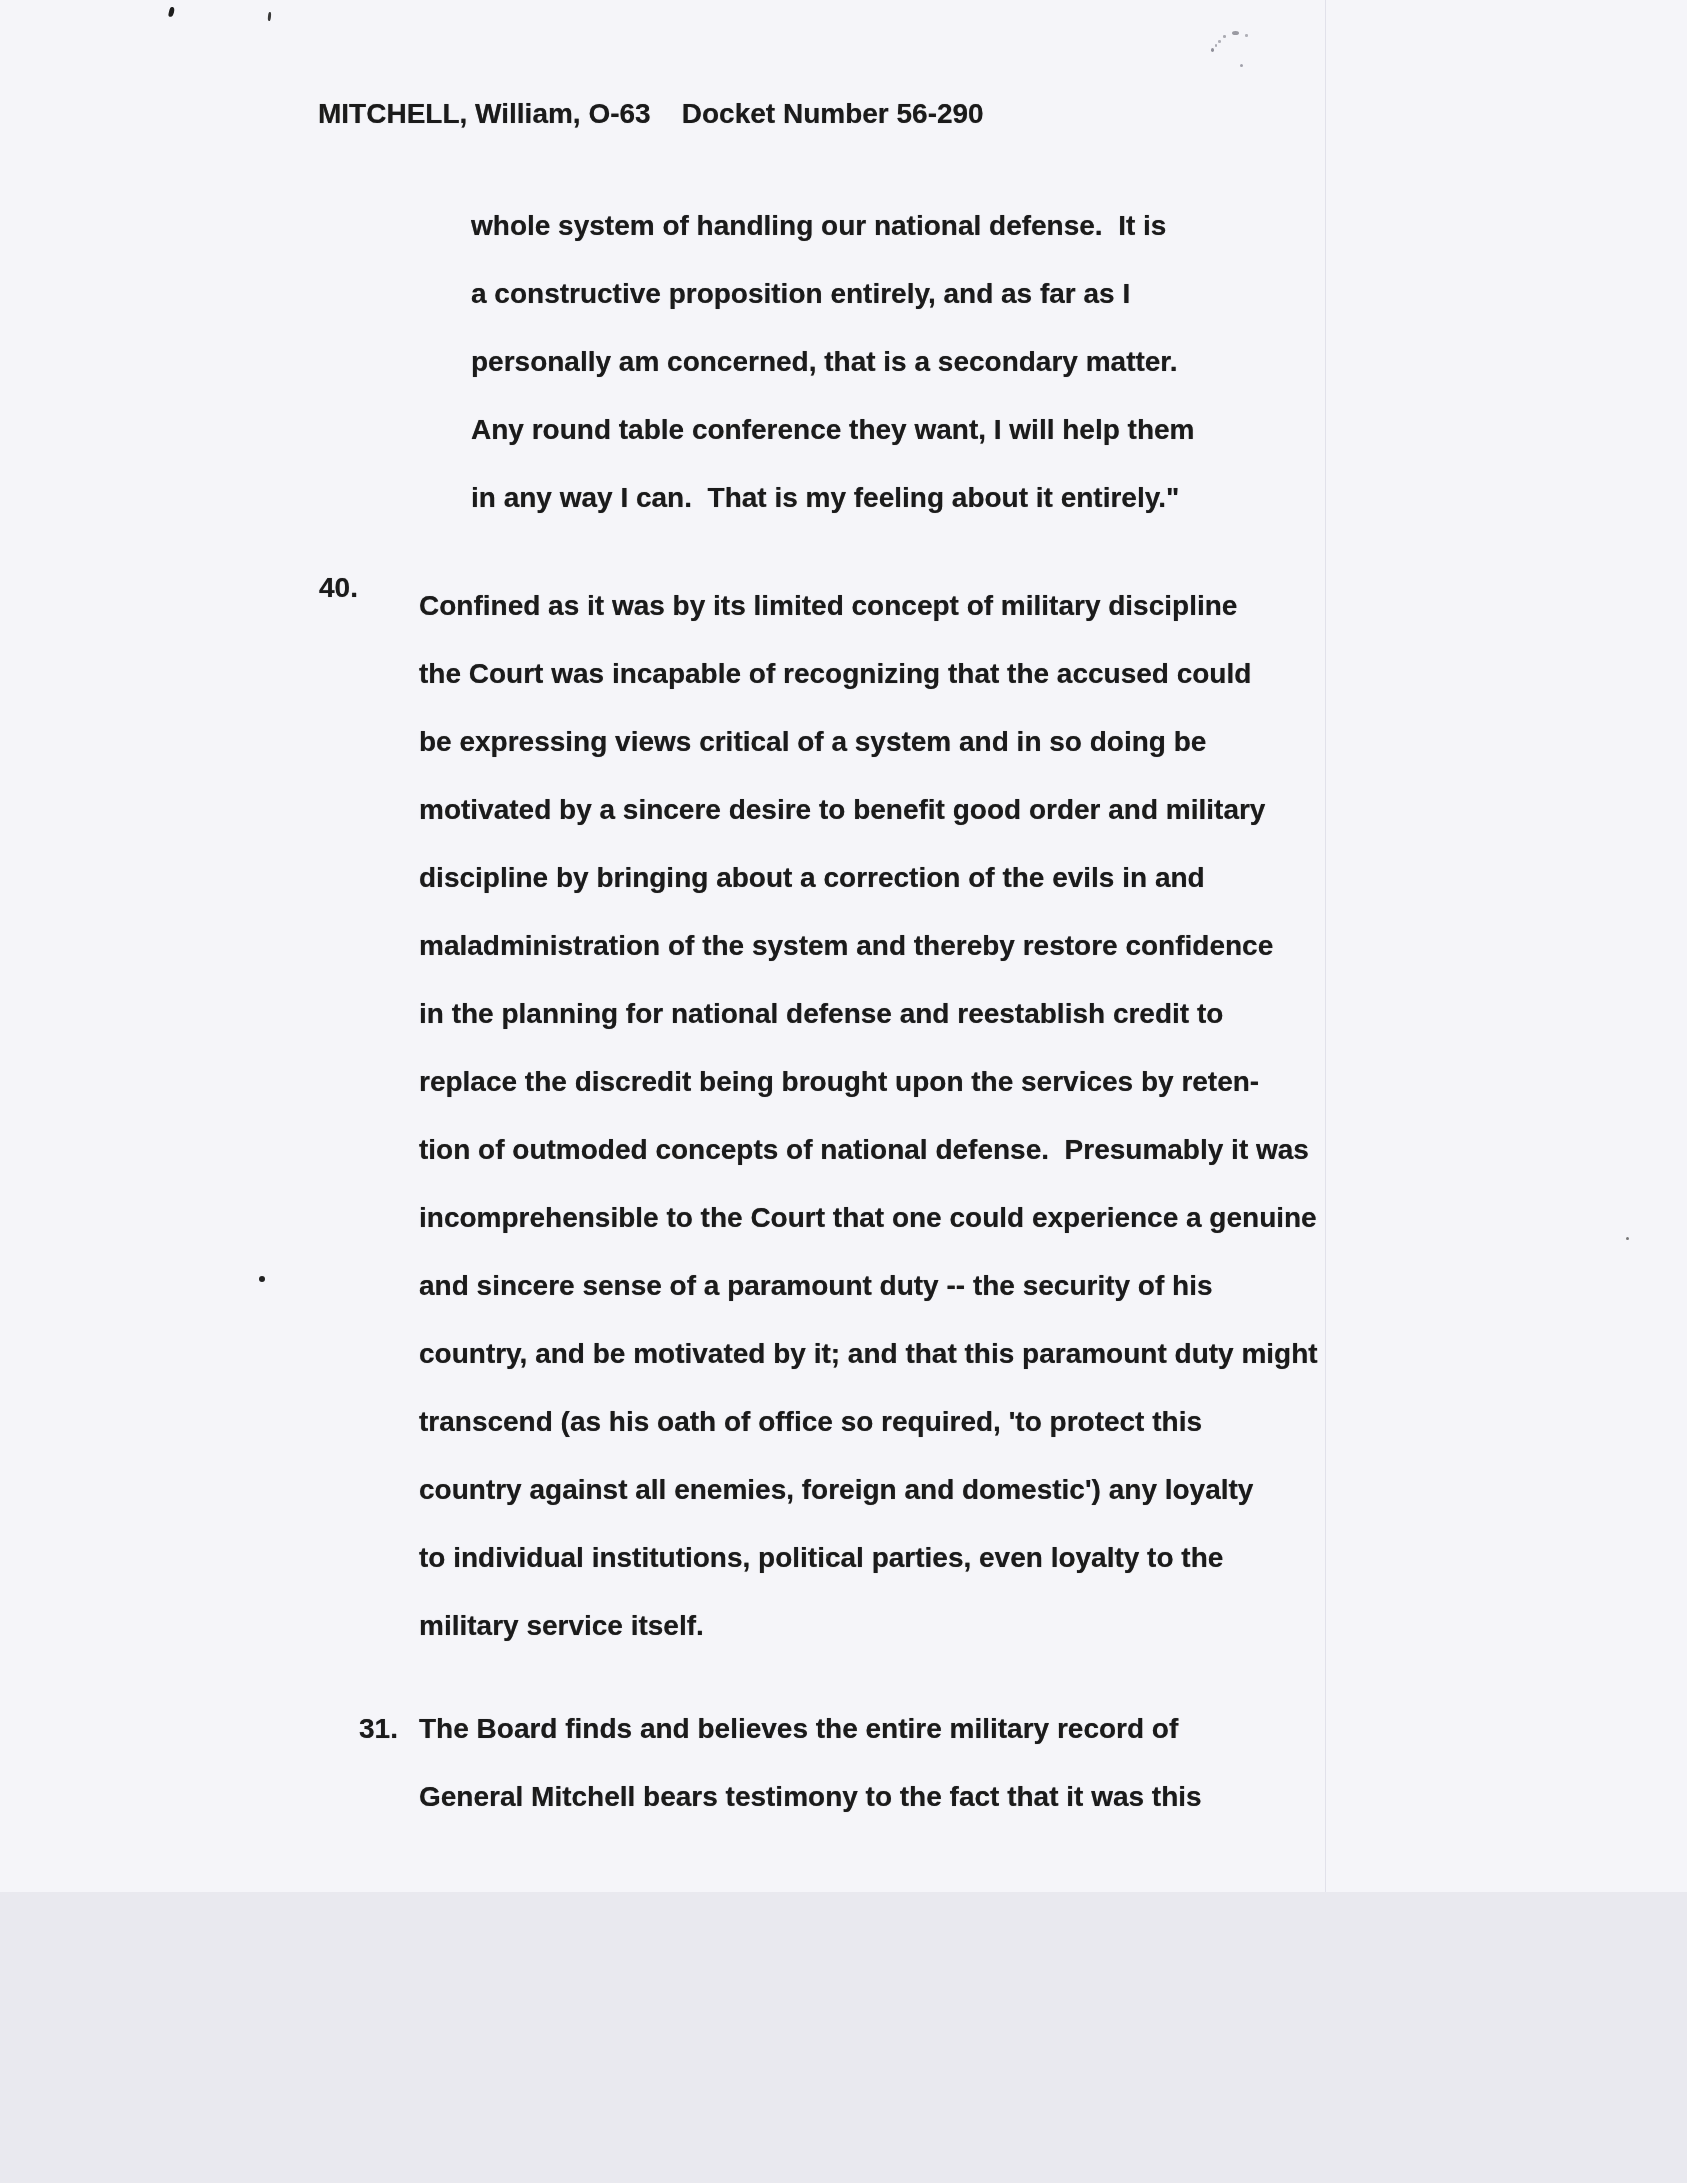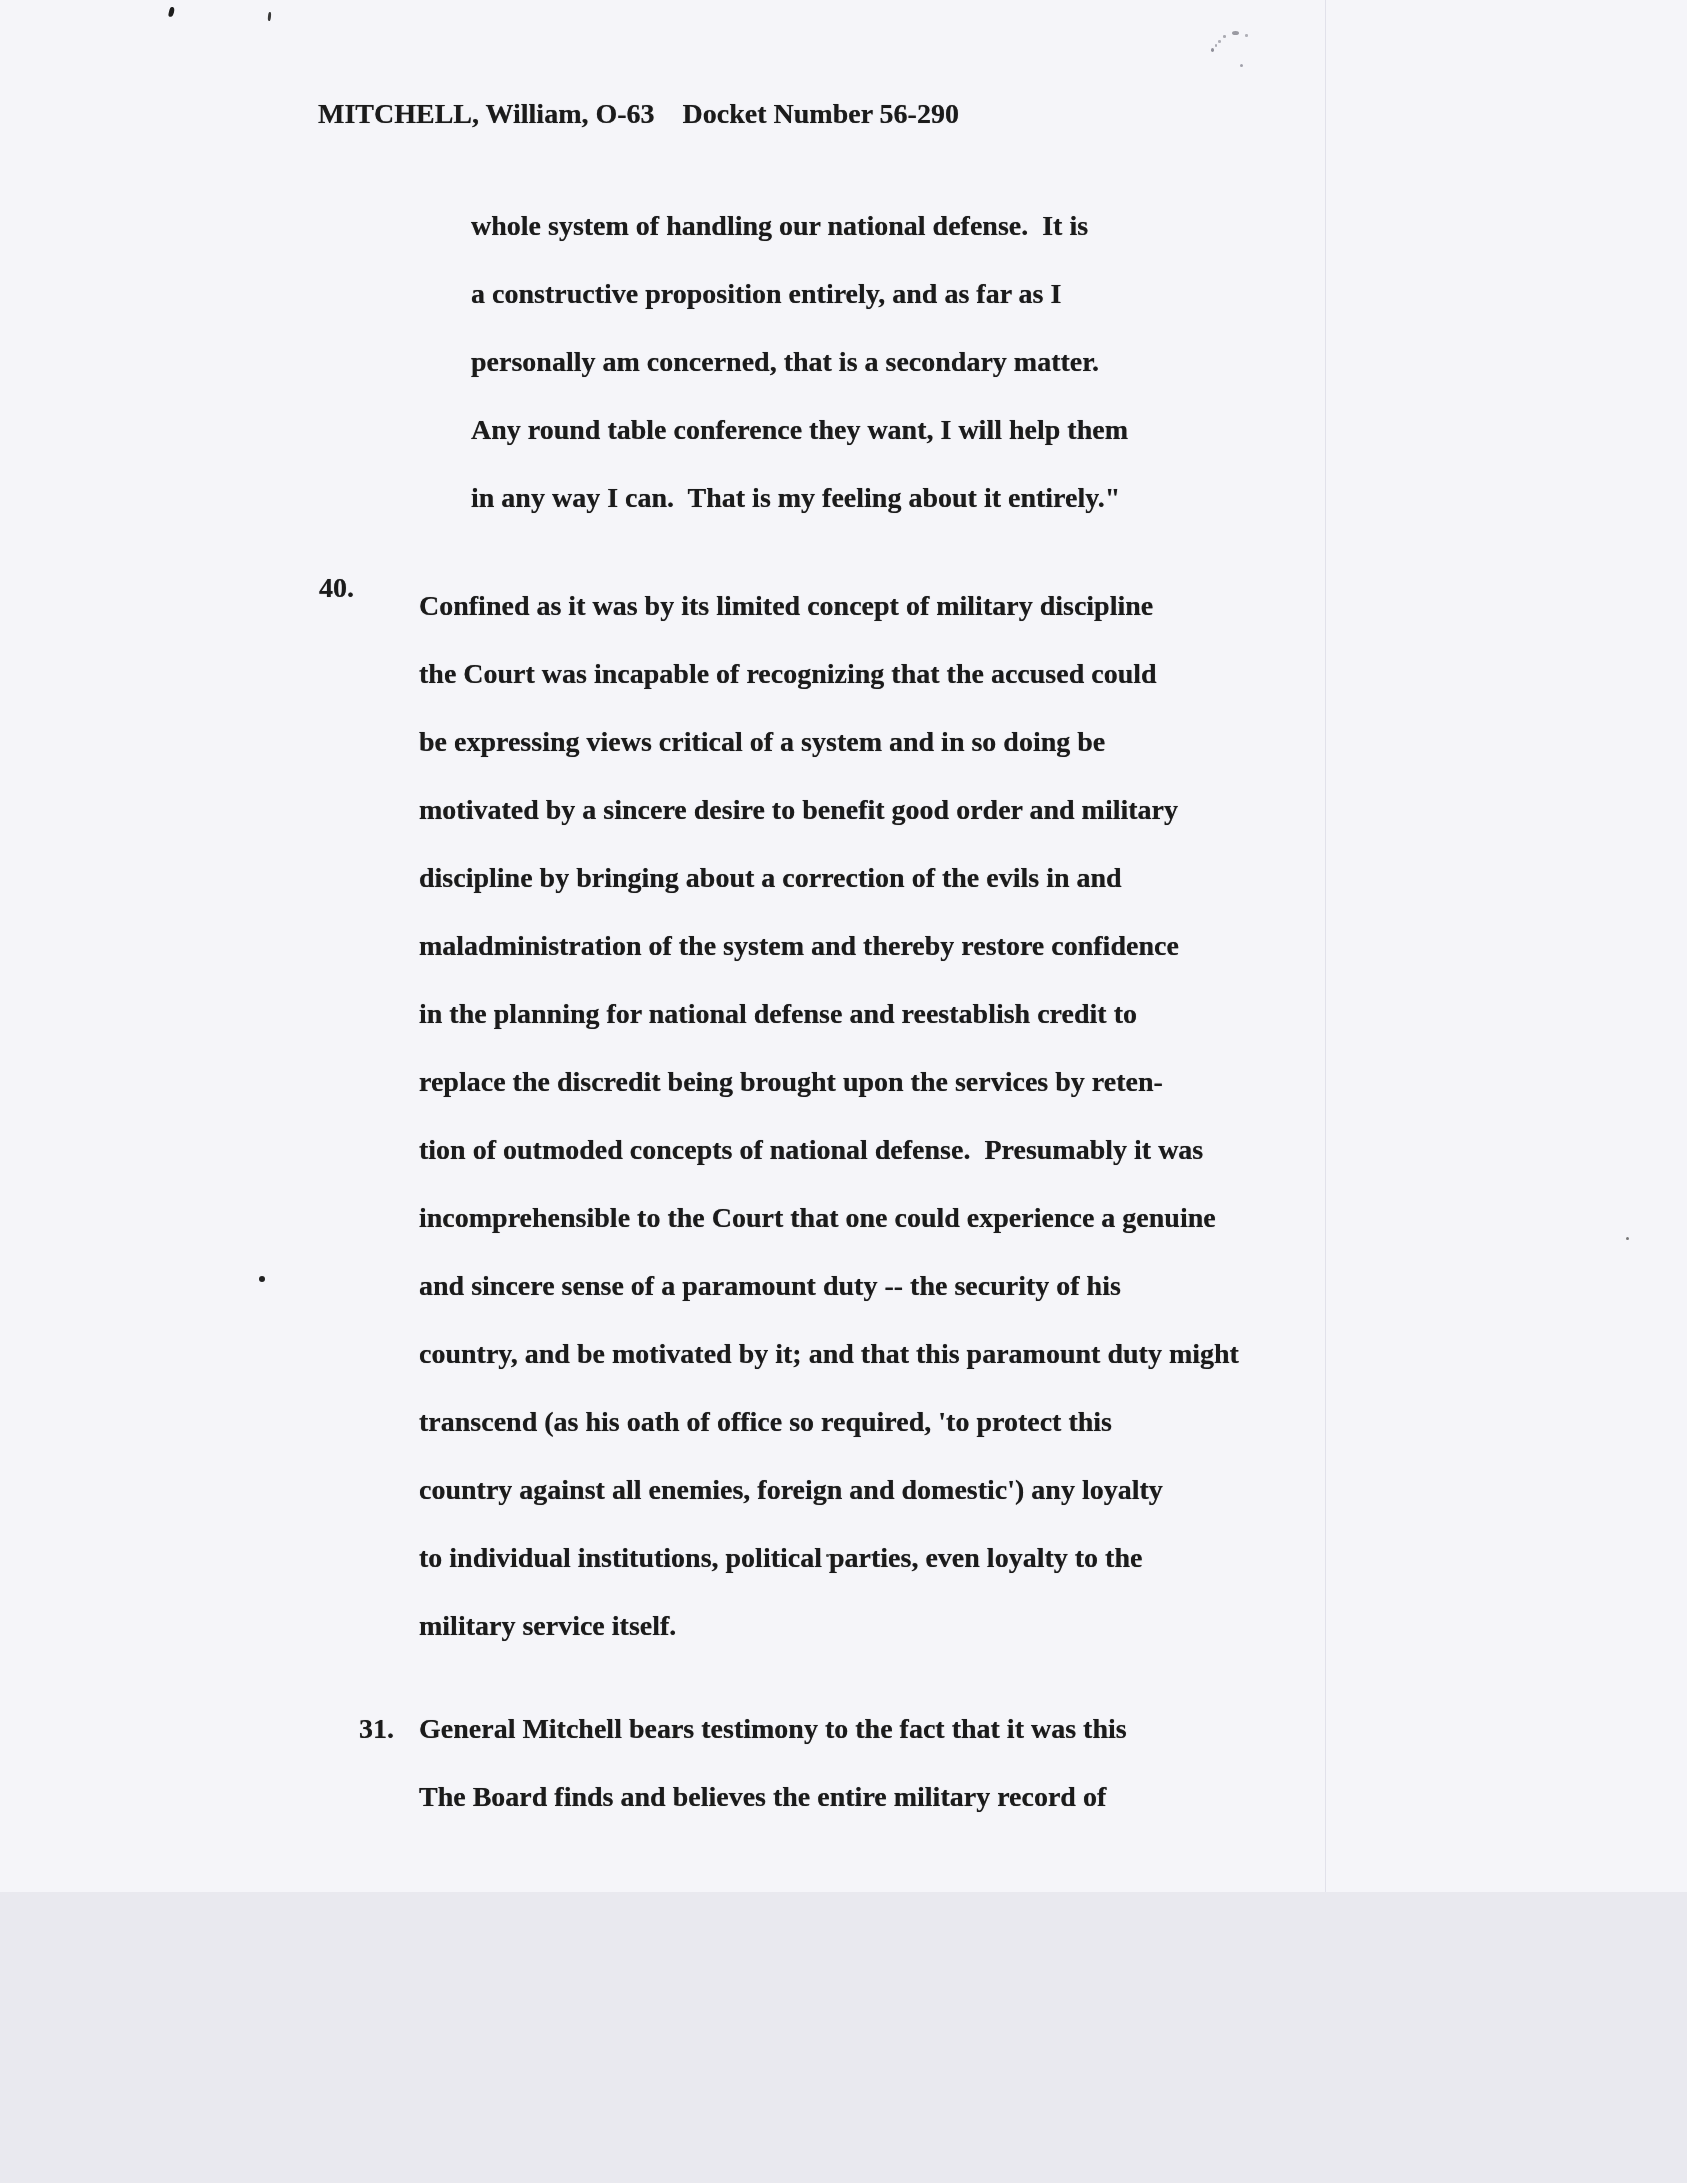--- a/index.html
+++ b/index.html
@@ -1,21 +1,21 @@
 <!DOCTYPE html>
 <html style="font-size:10.6px"><head>
 <meta charset="utf-8">
 <style>
   html,body{margin:0;padding:0;background:#e9e9ef;}
   .page{
     position:relative;
     width:1687px;height:1892px;
     background:#f5f5f9;
     overflow:hidden;
-    font-family:Liberation Serif, serif;
+    font-family:Liberation Sans, sans-serif;
     font-weight:700;
     color:#1b1b1b;
   }
   .typed{
     white-space:pre;
     font-size:28px;
     text-shadow:0 0 0.7px rgba(10,10,10,.6);
   }
   .header-line{
     position:absolute;left:318px;top:97px;
@@ -66,21 +66,21 @@
 <div class="page">
 
   <div class="typed header-line">MITCHELL, William, O-63    Docket Number 56-290</div>
 
   <div class="typed block quote-block"><div class="line">whole system of handling our national defense.  It is</div><div class="line">a constructive proposition entirely, and as far as I</div><div class="line">personally am concerned, that is a secondary matter.</div><div class="line">Any round table conference they want, I will help them</div><div class="line">in any way I can.  That is my feeling about it entirely."</div></div>
 
   <div class="typed para-30-num" style="position:absolute;">40.</div>
   <div class="typed block para-30-body"><div class="line">Confined as it was by its limited concept of military discipline</div><div class="line">the Court was incapable of recognizing that the accused could</div><div class="line">be expressing views critical of a system and in so doing be</div><div class="line">motivated by a sincere desire to benefit good order and military</div><div class="line">discipline by bringing about a correction of the evils in and</div><div class="line">maladministration of the system and thereby restore confidence</div><div class="line">in the planning for national defense and reestablish credit to</div><div class="line">replace the discredit being brought upon the services by reten-</div><div class="line">tion of outmoded concepts of national defense.  Presumably it was</div><div class="line">incomprehensible to the Court that one could experience a genuine</div><div class="line">and sincere sense of a paramount duty -- the security of his</div><div class="line">country, and be motivated by it; and that this paramount duty might</div><div class="line">transcend (as his oath of office so required, 'to protect this</div><div class="line">country against all enemies, foreign and domestic') any loyalty</div><div class="line">to individual institutions, political parties, even loyalty to the</div><div class="line">military service itself.</div></div>
 
   <div class="typed para-31-num" style="position:absolute;margin-left:40px;">31.</div>
-  <div class="typed block para-31-body"><div class="line">General Mitchell bears testimony to the fact that it was this</div><div class="line">The Board finds and believes the entire military record of</div></div>
+  <div class="typed block para-31-body"><div class="line">The Board finds and believes the entire military record of</div><div class="line">General Mitchell bears testimony to the fact that it was this</div></div>
 
   <div class="typed page-number">29</div>
 
   <div class="scan-line"></div>
 
   <div class="speck s1"></div>
   <div class="speck s2"></div>
   <div class="speck g1"></div>
   <div class="speck g2"></div>
   <div class="speck g3"></div>

